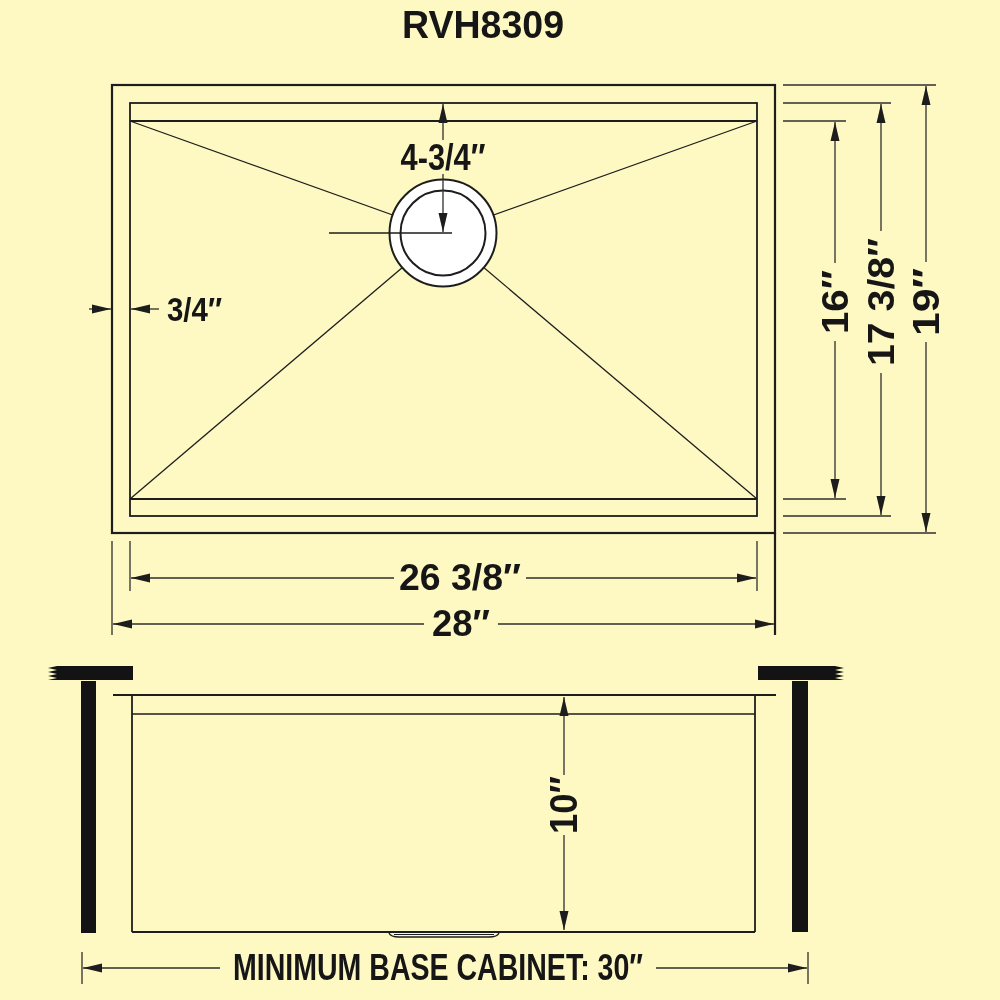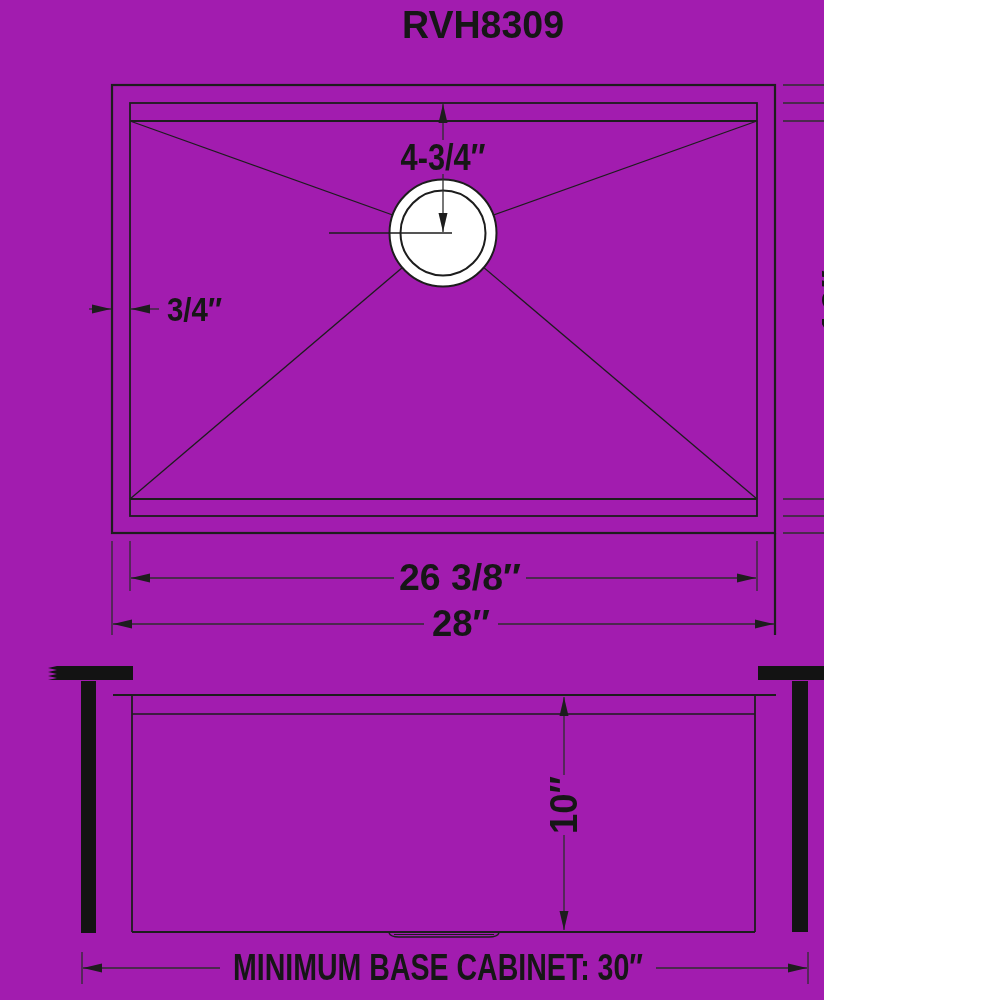--- a/index.html
+++ b/index.html
@@ -1,16 +1,16 @@
 <!DOCTYPE html>
 <html><head>
 <meta charset="utf-8">
 <style>
   html,body{margin:0;padding:0;background:#ffffff;}
-  .stage{width:824px;height:1000px;position:relative;background:#a21caf;overflow:hidden;}
+  .stage{width:1000px;height:1000px;position:relative;background:#fef9c3;overflow:hidden;}
   svg{display:block;}
   .ln{stroke:#1d1d1d;fill:none;}
   .w-heavy{stroke-width:2.2px;}
   .w-med{stroke-width:1.8px;}
   .w-thin{stroke-width:1.3px;}
   .dim{stroke:#2e2e2e;stroke-width:1.3px;fill:none;}
   .blk{fill:#131313;stroke:none;}
   .circ{stroke:#1d1d1d;stroke-width:2px;}
   text{
     font-family:"Liberation Sans","DejaVu Sans",sans-serif;

